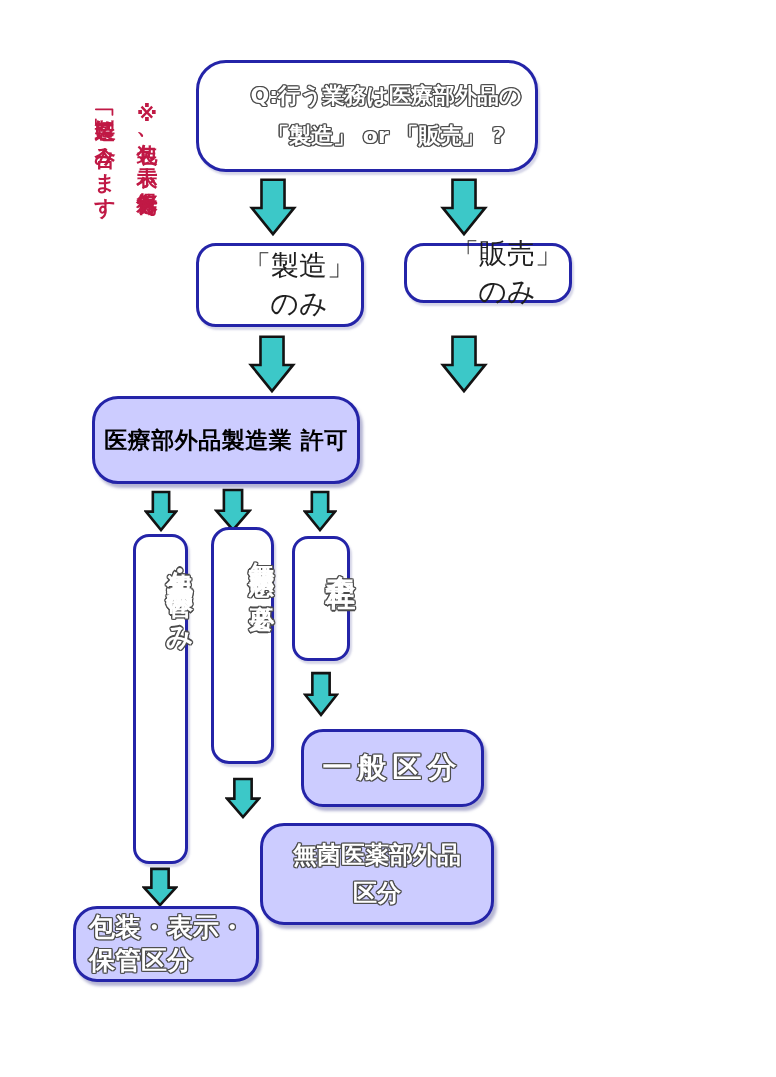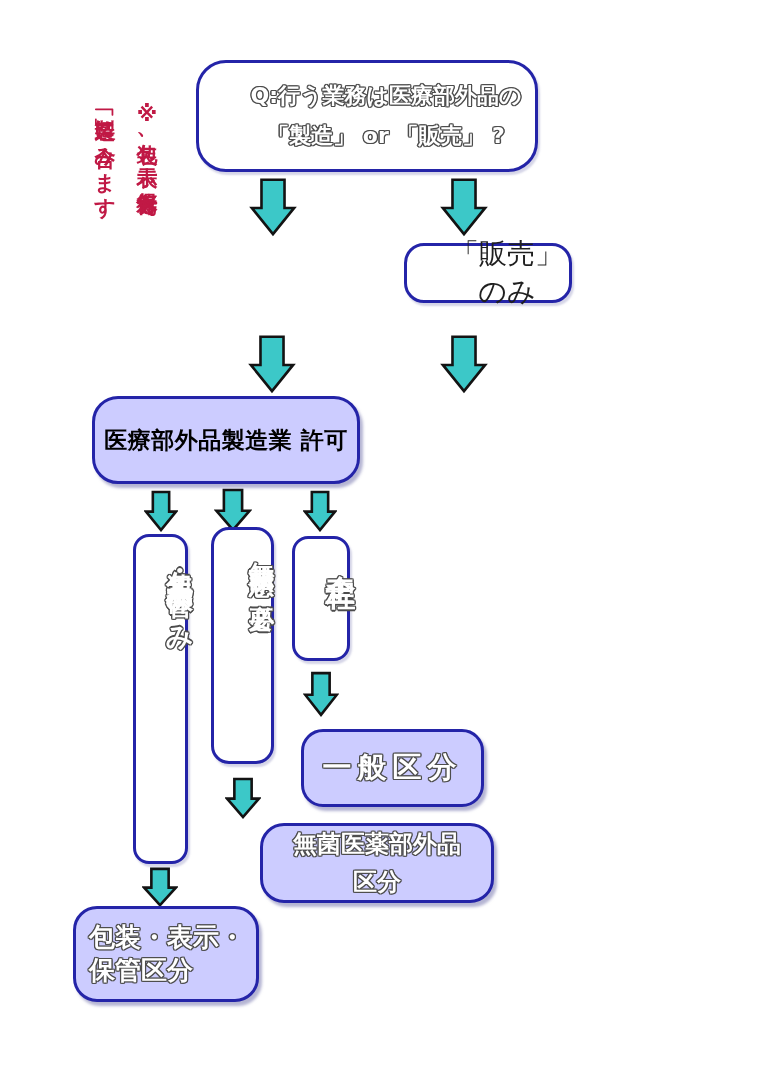--- a/index.html
+++ b/index.html
@@ -54,20 +54,23 @@
     <span>「製造」に含みます</span>
   </div>
 
   <svg class="arrow" style="left:249px;top:177px;" width="48" height="60" viewBox="0 0 50 64" preserveAspectRatio="none">
     <polygon points="13,3 37,3 37,33 47,33 25,61 3,33 13,33" vector-effect="non-scaling-stroke"></polygon>
   </svg>
   <svg class="arrow" style="left:440px;top:177px;" width="48" height="60" viewBox="0 0 50 64" preserveAspectRatio="none">
     <polygon points="13,3 37,3 37,33 47,33 25,61 3,33 13,33" vector-effect="non-scaling-stroke"></polygon>
   </svg>
 
+  <div class="box white-box" style="left:196px;top:243px;width:168px;height:84px;border-radius:20px;">
+    <div class="solid-text" style="font-size:28px;">「製造」のみ</div>
+  </div>
   <div class="box white-box" style="left:404px;top:243px;width:168px;height:60px;border-radius:20px;">
     <div class="solid-text" style="font-size:28px;">「販売」のみ</div>
   </div>
 
   <svg class="arrow" style="left:248px;top:334px;" width="48" height="60" viewBox="0 0 50 64" preserveAspectRatio="none">
     <polygon points="13,3 37,3 37,33 47,33 25,61 3,33 13,33" vector-effect="non-scaling-stroke"></polygon>
   </svg>
   <svg class="arrow" style="left:440px;top:334px;" width="48" height="60" viewBox="0 0 50 64" preserveAspectRatio="none">
     <polygon points="13,3 37,3 37,33 47,33 25,61 3,33 13,33" vector-effect="non-scaling-stroke"></polygon>
   </svg>
@@ -101,27 +104,27 @@
   </svg>
 
   <div class="box fill-box" style="left:301px;top:729px;width:183px;height:78px;border-radius:22px;">
     <div class="outline-text" style="font-size:29px;letter-spacing:6px;">一般区分</div>
   </div>
 
   <svg class="arrow" style="left:225px;top:777px;" width="36" height="42" viewBox="0 0 50 64" preserveAspectRatio="none">
     <polygon points="13,3 37,3 37,33 47,33 25,61 3,33 13,33" vector-effect="non-scaling-stroke"></polygon>
   </svg>
 
-  <div class="box fill-box" style="left:260px;top:823px;width:234px;height:80px;border-radius:24px;">
+  <div class="box fill-box" style="left:260px;top:823px;width:234px;height:102px;border-radius:24px;">
     <div class="outline-text" style="font-size:24px;line-height:38px;">無菌医薬部外品</div>
     <div class="outline-text" style="font-size:24px;line-height:38px;">区分</div>
   </div>
 
   <svg class="arrow" style="left:142px;top:867px;" width="36" height="40" viewBox="0 0 50 64" preserveAspectRatio="none">
     <polygon points="13,3 37,3 37,33 47,33 25,61 3,33 13,33" vector-effect="non-scaling-stroke"></polygon>
   </svg>
 
-  <div class="box fill-box" style="left:73px;top:906px;width:186px;height:96px;border-radius:24px;align-items:flex-start;padding-left:13px;">
+  <div class="box fill-box" style="left:73px;top:906px;width:186px;height:76px;border-radius:24px;align-items:flex-start;padding-left:13px;">
     <div class="outline-text" style="font-size:26px;line-height:33px;">包装・表示・</div>
     <div class="outline-text" style="font-size:26px;line-height:33px;">保管区分</div>
   </div>
 
 </div>
 
 </body></html>

